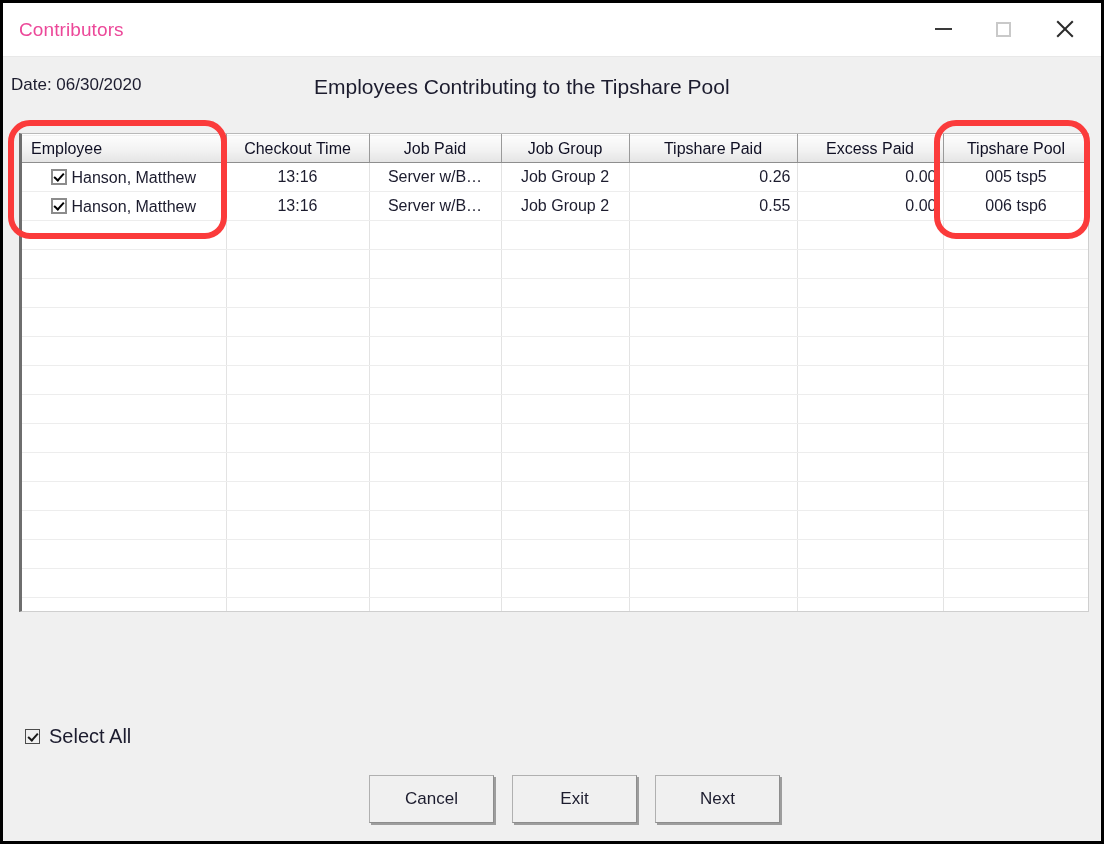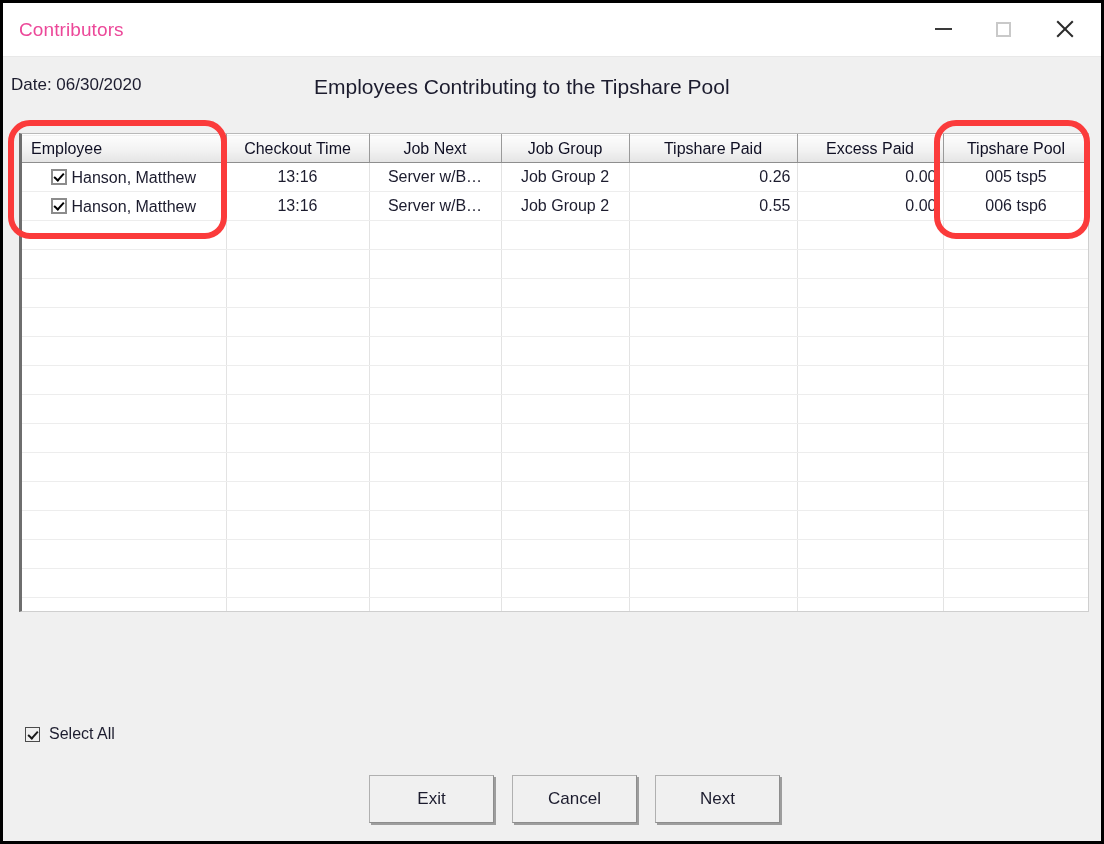--- a/index.html
+++ b/index.html
@@ -209,21 +209,21 @@
     position: absolute;
     left: 4px;
     top: 1px;
     width: 4px;
     height: 8px;
     border: solid #1a1a1a;
     border-width: 0 2px 2px 0;
     transform: rotate(42deg);
   }
   .sa-label {
-    font-size: 16px;
+    font-size: 20px;
     color: #1c1c2e;
     white-space: nowrap;
   }
 
   
   .btnrow {
     position: absolute;
     left: 366px;
     top: 772px;
     display: flex;
@@ -299,21 +299,21 @@
           <col style="width:132px">
           <col style="width:128px">
           <col style="width:168px">
           <col style="width:146px">
           <col style="width:146px">
         </colgroup>
         <thead>
           <tr>
             <th class="h-left">Employee</th>
             <th class="h-center">Checkout Time</th>
-            <th class="h-center">Job Next</th>
+            <th class="h-center">Job Paid</th>
             <th class="h-center">Job Group</th>
             <th class="h-center">Tipshare Paid</th>
             <th class="h-center">Excess Paid</th>
             <th class="h-center">Tipshare Pool</th>
           </tr>
         </thead>
         <tbody id="grid-body">
             <tr>
               <td class="c-left"><span class="cell-check"></span><span class="cell-name">Hanson, Matthew</span></td>
               <td class="c-center">13:16</td>
@@ -489,21 +489,21 @@
       </table>
     </div>
   </div>
 
   <div class="selectall">
     <div class="sa-box"></div>
     <div class="sa-label">Select All</div>
   </div>
 
   <div class="btnrow">
+    <div class="btn">Cancel</div>
     <div class="btn">Exit</div>
-    <div class="btn">Cancel</div>
     <div class="btn">Next</div>
   </div>
 
   <div class="annot annot-employee"></div>
   <div class="annot annot-pool"></div>
 
 </div>
 
 </body></html>

